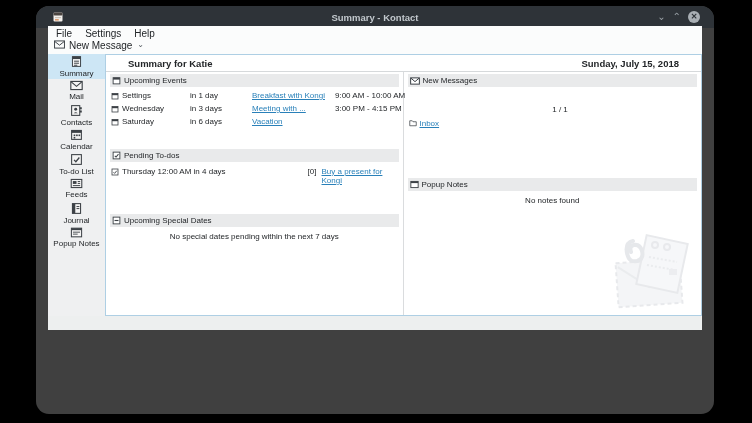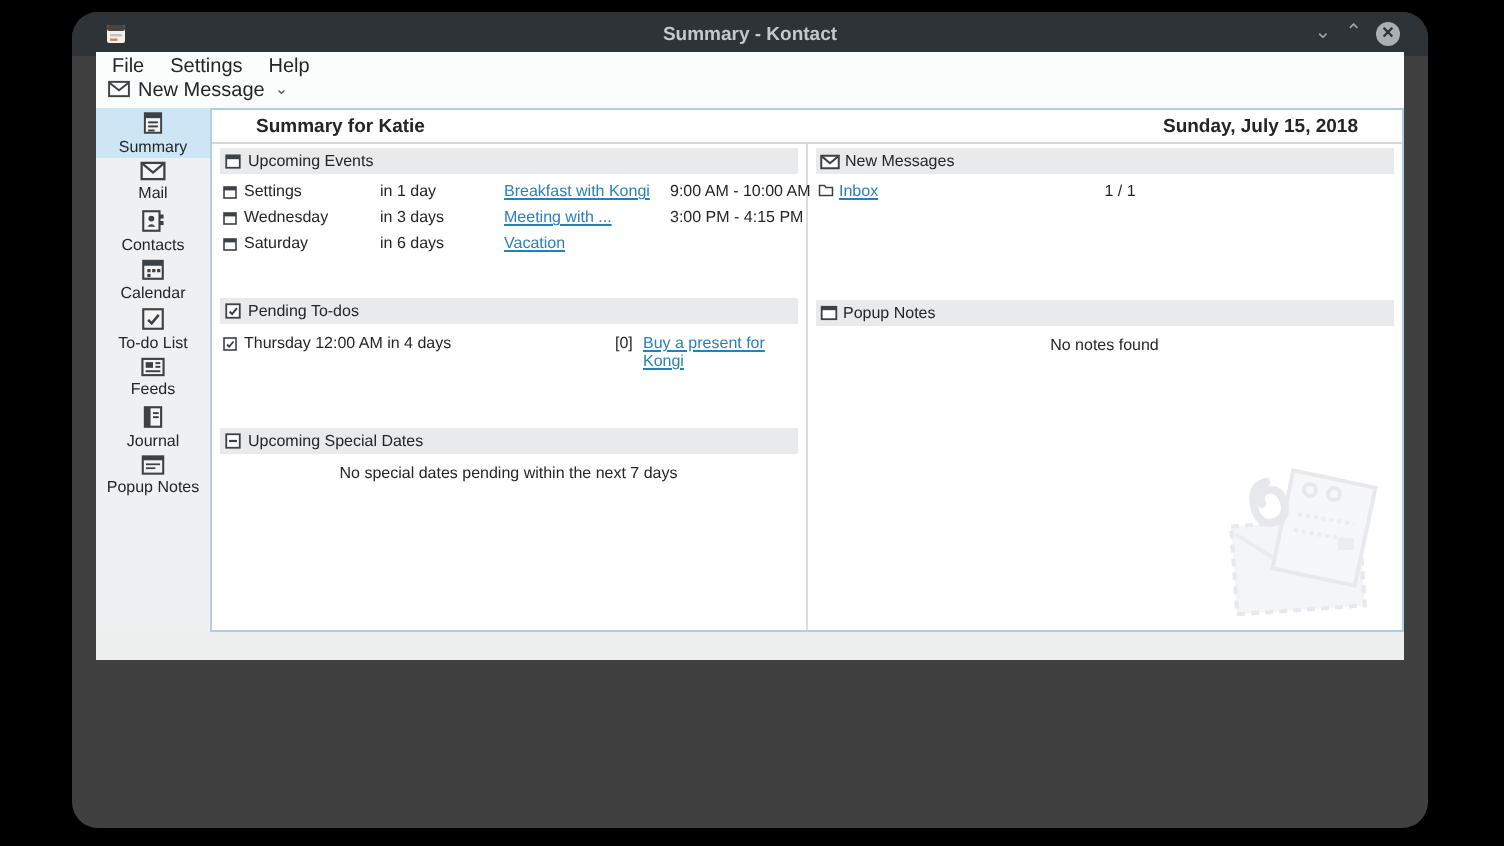--- a/index.html
+++ b/index.html
@@ -61,21 +61,21 @@
   a.link { color:#2980b9; text-decoration:underline; font-size:8px; cursor:pointer; }
 
   .todo-row { display:grid; grid-template-columns:1fr 14px 76px;
     font-size:8px; color:#232629; padding:5px 1px 0 1px; align-items:start; }
   .todo-due { display:flex; align-items:center; gap:3px; }
 
   .empty { text-align:center; font-size:8px; color:#232629; padding-top:5px; }
 
   .msg-row { display:grid; grid-template-columns:1fr 1fr; font-size:8px;
     color:#232629; padding:4px 1px 0 1px; align-items:center; }
-  .msg-folder { display:flex; align-items:flex-start; gap:3px; }
+  .msg-folder { display:flex; align-items:flex-start; gap:3px;margin-top:28px; }
 
   .gap-a { margin-top:23px; }
   .gap-b { margin-top:29px; }
   .gap-c { margin-top:50px; }
 
   .watermark { position:absolute; right:2px; bottom:2px; }
 </style>
 </head>
 <body>
 

